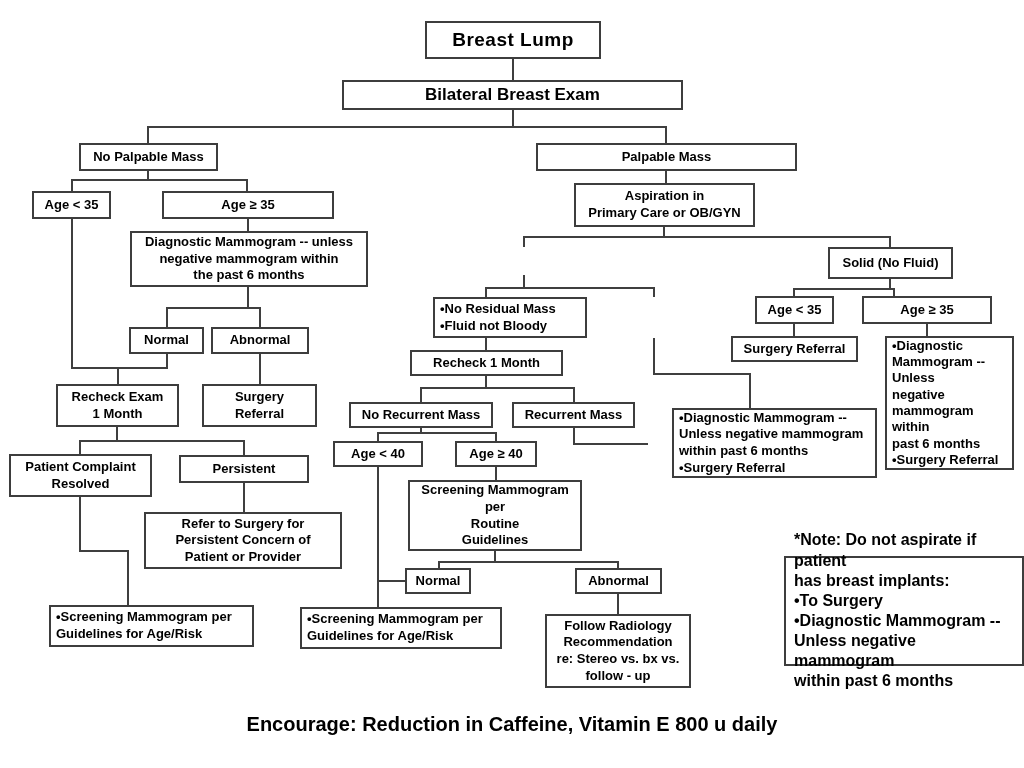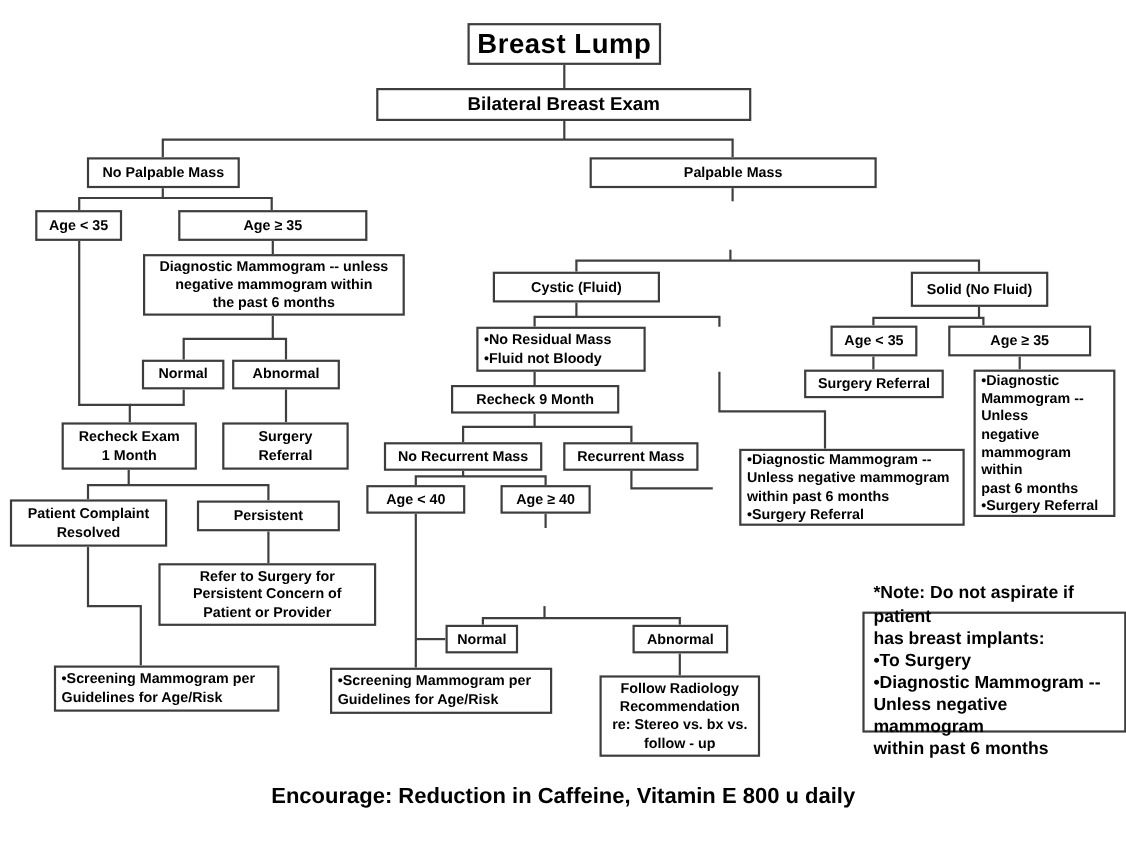--- a/index.html
+++ b/index.html
@@ -8,21 +8,21 @@
     font-family:"Liberation Sans",sans-serif;overflow:hidden;
   }
   #connectors{position:absolute;left:0;top:0;width:1024px;height:768px;}
   #connectors polyline{fill:none;stroke:#3f3f3f;stroke-width:2;}
   .node{
     position:absolute;box-sizing:border-box;background:#ffffff;
     border:2px solid #3d3d3d;color:#000;font-weight:bold;font-size:13px;
     line-height:1.28;display:flex;align-items:center;justify-content:center;
     text-align:center;white-space:pre-line;z-index:2;
   }
-  .title{font-size:25px;letter-spacing:0.5px;}
+  .title{font-size:19px;letter-spacing:0.5px;}
   .subtitle{font-size:17px;}
   .bullets{justify-content:flex-start;text-align:left;padding:2px 5px;margin-left:24px;}
   .small{font-size:13px;line-height:1.26;}
   .notebox{font-size:16px;line-height:1.26;padding:20px 8px;}
   .footer{
     position:absolute;left:0;top:713px;width:1024px;text-align:center;
     font-weight:bold;font-size:20px;color:#000;z-index:2;
   }
 </style>
 </head>
@@ -101,39 +101,44 @@
 
   <div class="node" style="left:179px;top:455px;width:130px;height:28px">Persistent</div>
 
   <div class="node" style="left:144px;top:512px;width:198px;height:57px">Refer to Surgery for
 Persistent Concern of
 Patient or Provider</div>
 
   <div class="node bullets" style="left:25px;top:605px;width:205px;height:42px">•Screening Mammogram per
 Guidelines for Age/Risk</div>
 
+  <div class="node" style="left:574px;top:183px;width:181px;height:44px">Aspiration in
+Primary Care or OB/GYN</div>
 
-  <div class="node" style="left:448px;top:247px;width:152px;height:28px">Cystic (Fluid)</div>
 
   <div class="node" style="left:828px;top:247px;width:125px;height:32px">Solid (No Fluid)</div>
 
   <div class="node bullets" style="left:409px;top:297px;width:154px;height:41px">•No Residual Mass
 •Fluid not Bloody</div>
 
 
-  <div class="node" style="left:410px;top:350px;width:153px;height:26px">Recheck 9 Month</div>
+  <div class="node" style="left:410px;top:350px;width:153px;height:26px">Recheck 1 Month</div>
 
   <div class="node" style="left:349px;top:402px;width:144px;height:26px">No Recurrent Mass</div>
 
   <div class="node" style="left:512px;top:402px;width:123px;height:26px">Recurrent Mass</div>
 
   <div class="node" style="left:333px;top:441px;width:90px;height:26px">Age &lt; 40</div>
 
   <div class="node" style="left:455px;top:441px;width:82px;height:26px">Age ≥ 40</div>
 
+  <div class="node" style="left:408px;top:480px;width:174px;height:71px">Screening Mammogram
+per
+Routine
+Guidelines</div>
 
   <div class="node" style="left:405px;top:568px;width:66px;height:26px">Normal</div>
 
   <div class="node" style="left:575px;top:568px;width:87px;height:26px">Abnormal</div>
 
   <div class="node bullets" style="left:276px;top:607px;width:202px;height:42px">•Screening Mammogram per
 Guidelines for Age/Risk</div>
 
   <div class="node" style="left:545px;top:614px;width:146px;height:74px">Follow Radiology
 Recommendation

